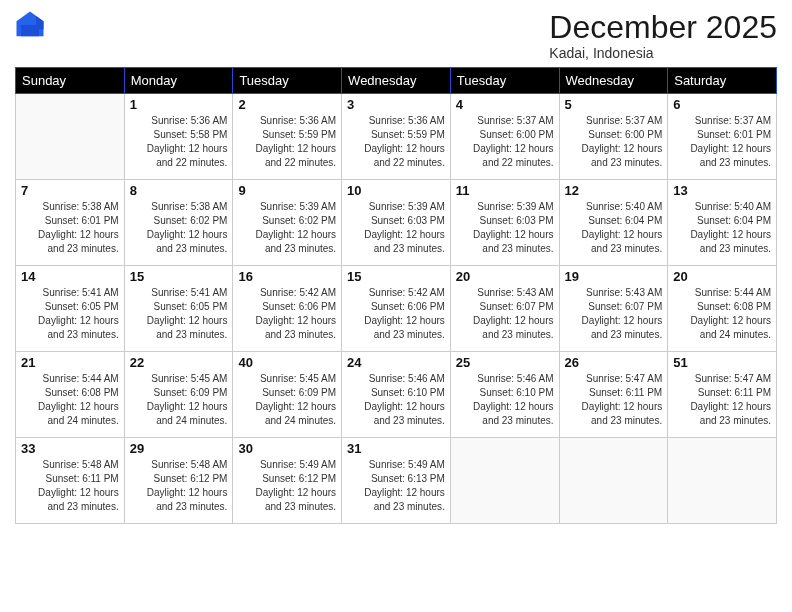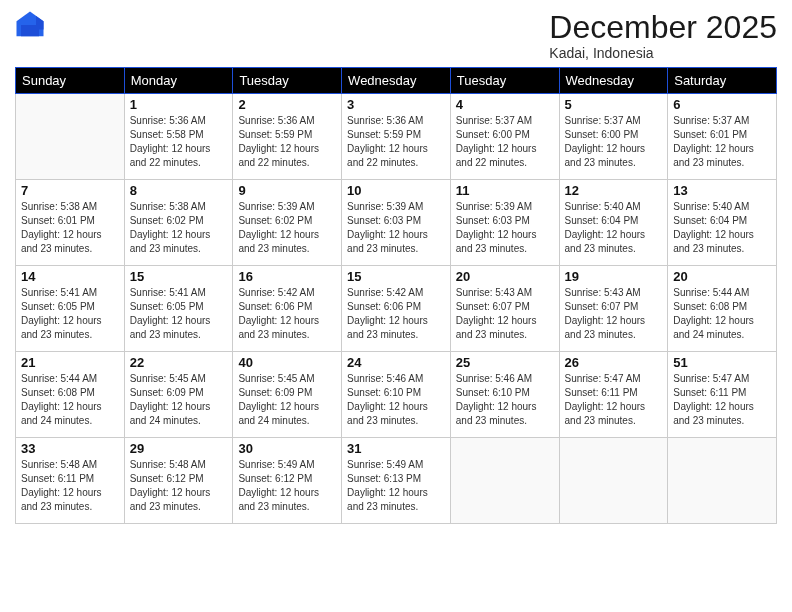--- a/index.html
+++ b/index.html
@@ -73,20 +73,21 @@
     .day-number {
       font-size: 13px;
       font-weight: bold;
       margin-bottom: 2px;
       color: #111;
     }
     .cell-text {
       font-size: 10px;
       color: #333;
       line-height: 1.4;
+      text-align: right;
     }
   </style>
 </head>
 <body>
 
 <div class="page">
   <div class="header">
     <div class="logo">
       <svg class="logo-icon" viewBox="0 0 40 40">
         <polygon points="20,2 38,15 38,35 2,35 2,15" fill="#2563eb"></polygon>

